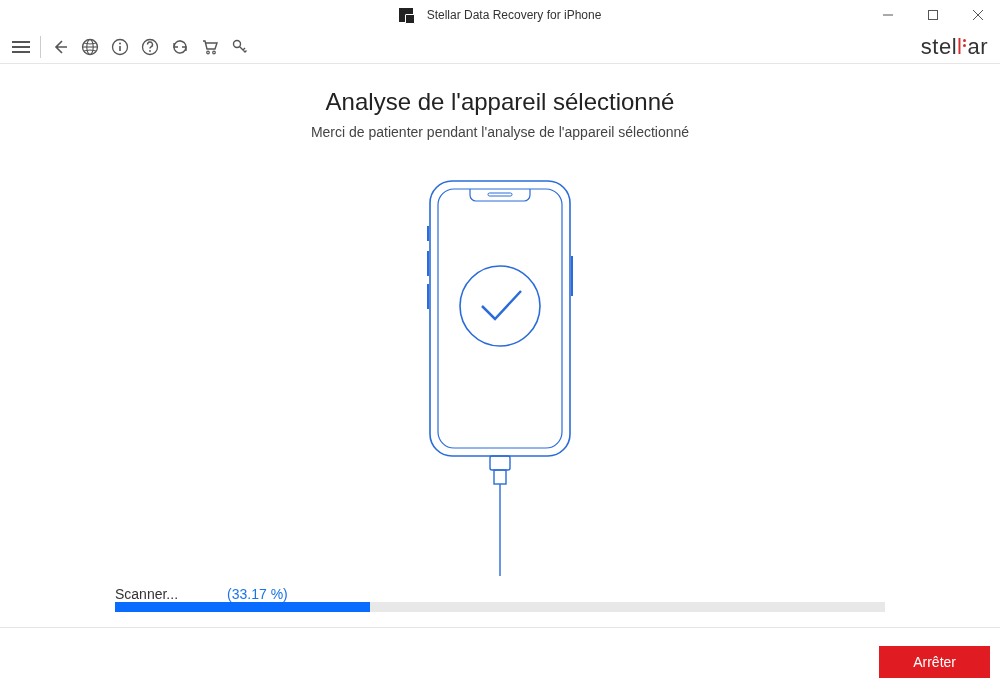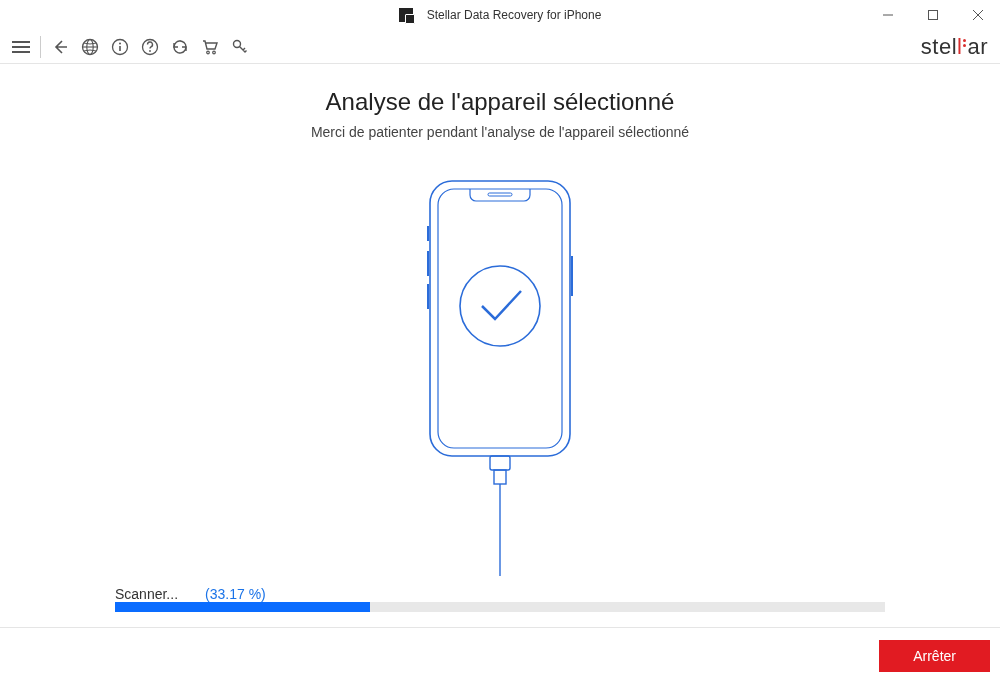--- a/index.html
+++ b/index.html
@@ -22,27 +22,27 @@
   .brand .dot-pair span { width: 3px; height: 3px; background: #d92e2e; border-radius: 50%; }
 
   .main { padding-top: 24px; text-align: center; }
   .main-title { font-size: 24px; font-weight: 400; color: #222; margin-bottom: 8px; }
   .main-sub { font-size: 14px; color: #444; margin-bottom: 36px; }
 
   .phone-wrap { display: flex; justify-content: center; margin-bottom: 10px; }
   .phone-svg { width: 200px; height: 400px; }
 
   .progress-area { width: 770px; margin: 10px auto 0 auto; text-align: left; }
-  .progress-labels { display: flex; gap: 27px; font-size: 14px; margin-bottom: 0; }
+  .progress-labels { display: flex; gap: 49px; font-size: 14px; margin-bottom: 0; }
   .progress-status { color: #333; }
   .progress-percent { color: #1a73e8; }
   .progress-bar { width: 100%; height: 10px; background: #e8e8e8; position: relative; }
   .progress-fill { position: absolute; left: 0; top: 0; bottom: 0; background: #0a6cff; }
 
-  .footer { position: absolute; left: 0; right: 0; bottom: 0; height: 56px; border-top: 1px solid #e5e5e5; display: flex; align-items: flex-start; justify-content: flex-end; padding: 12px 10px; }
+  .footer { position: absolute; left: 0; right: 0; bottom: 0; height: 56px; border-top: 1px solid #e5e5e5; display: flex; align-items: flex-end; justify-content: flex-end; padding: 5px 10px; }
   .stop-btn { background: #e11b22; color: #fff; border: none; padding: 8px 34px; font-size: 14px; cursor: pointer; }
 
   .root { position: relative; width: 1000px; height: 683px; }
 </style>
 </head>
 <body>
 
 <div class="root">
 
   <div class="titlebar">

